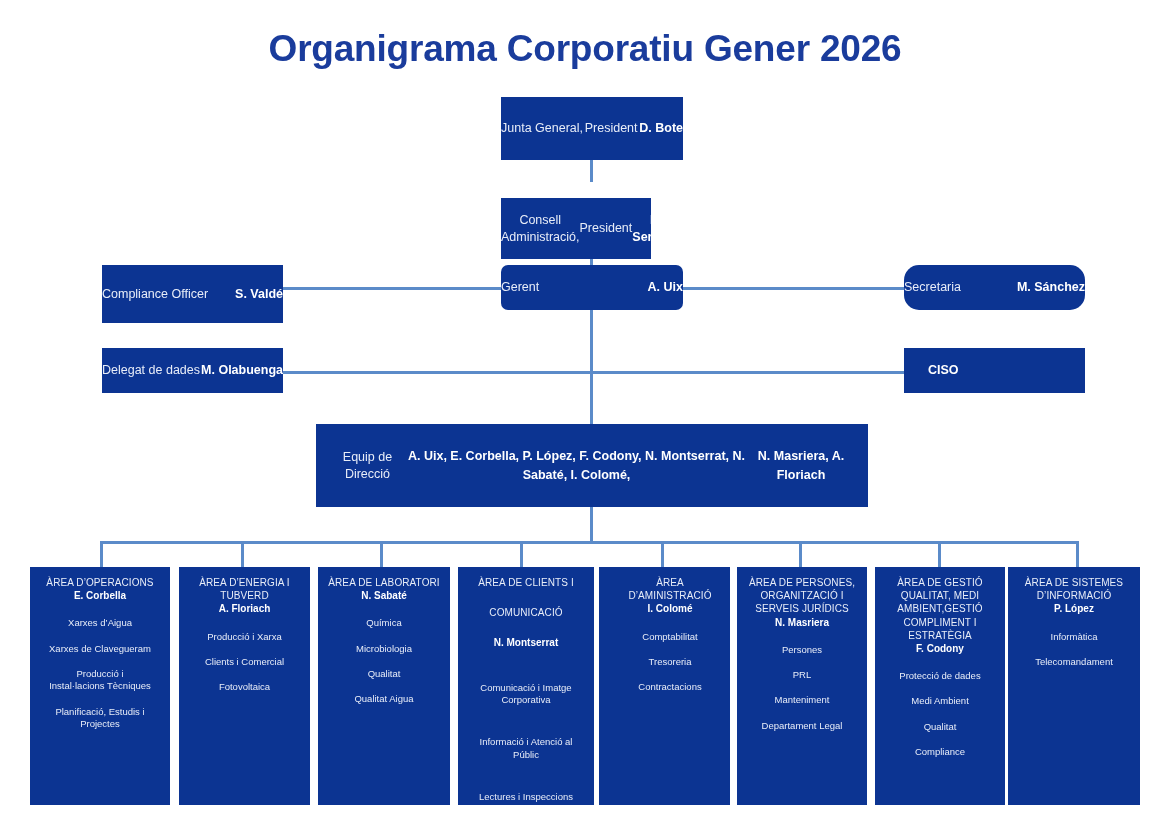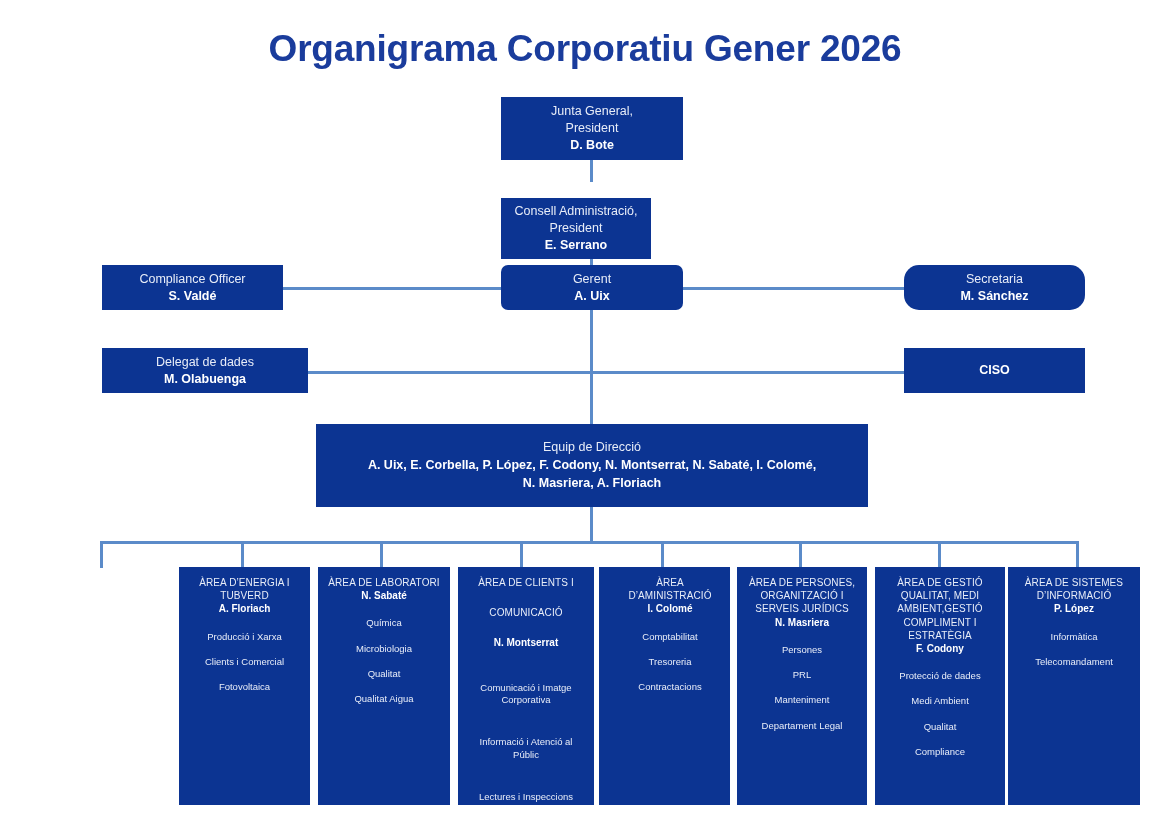--- a/index.html
+++ b/index.html
@@ -41,23 +41,23 @@
   .conn-h { height: 3px; }
   .conn-v { width: 3px; }
 
   
   .node {
     position: absolute;
     background: #0C3492;
     color: #ffffff;
     box-sizing: border-box;
     display: flex;
-    flex-direction: column;
+    flex-direction: row;
     align-items: center;
-    justify-content: center;
+    justify-content: space-between;
     text-align: center;
     line-height: 1.34;
   }
   .node .role {
     font-size: 12.5px;
     font-weight: normal;
     color: #E8EDF8;
   }
   .node .person {
     font-size: 12.5px;
@@ -157,45 +157,53 @@
     <div class="role">Consell Administració,</div>
     <div class="role">President</div>
     <div class="person">E. Serrano</div>
   </div>
 
   <div class="node node-top" style="left:501px; top:265px; width:182px; height:45px;border-radius:7px;">
     <div class="role">Gerent</div>
     <div class="person">A. Uix</div>
   </div>
 
-  <div class="node node-top" style="left:102px; top:265px; width:181px; height:45px;">
+  <div class="node node-top" style="left:102px; top:265px; width:181px; height:58px;">
     <div class="role">Compliance Officer</div>
     <div class="person">S. Valdé</div>
   </div>
 
   <div class="node node-top" style="left:904px; top:265px; width:181px; height:45px;border-radius:15px;">
     <div class="role">Secretaria</div>
     <div class="person">M. Sánchez</div>
   </div>
 
-  <div class="node node-top" style="left:102px; top:348px; width:206px; height:45px;">
+  <div class="node node-top" style="left:102px; top:348px; width:181px; height:45px;">
     <div class="role">Delegat de dades</div>
     <div class="person">M. Olabuenga</div>
   </div>
 
-  <div class="node node-top" style="left:904px; top:348px; width:181px; height:45px;">
+  <div class="node node-top" style="left:904px; top:348px; width:181px; height:45px;padding-left:24px;">
     <div class="person">CISO</div>
   </div>
 
   <div class="node" id="node-equip" style="left:316px; top:424px; width:552px; height:83px;">
     <div class="role">Equip de Direcció</div>
     <div class="person">A. Uix, E. Corbella, P. López, F. Codony, N. Montserrat, N. Sabaté, I. Colomé,</div>
     <div class="person">N. Masriera, A. Floriach</div>
   </div>
 
+  <div class="dept" style="left:30px; width:140px;">
+      <div class="dept-title">ÀREA D’OPERACIONS</div>
+      <div class="dept-head">E. Corbella</div>
+      <div class="dept-item">Xarxes d’Aigua</div>
+      <div class="dept-item">Xarxes de Clavegueram</div>
+      <div class="dept-item">Producció i<br>Instal·lacions Tècniques</div>
+      <div class="dept-item">Planificació, Estudis i<br>Projectes</div>
+    </div>
   <div class="dept" style="left:179px; width:131px;">
       <div class="dept-title">ÀREA D’ENERGIA I</div>
       <div class="dept-title">TUBVERD</div>
       <div class="dept-head">A. Floriach</div>
       <div class="dept-item">Producció i Xarxa</div>
       <div class="dept-item">Clients i Comercial</div>
       <div class="dept-item">Fotovoltaica</div>
     </div>
   <div class="dept" style="left:318px; width:132px;">
       <div class="dept-title">ÀREA DE LABORATORI</div>

